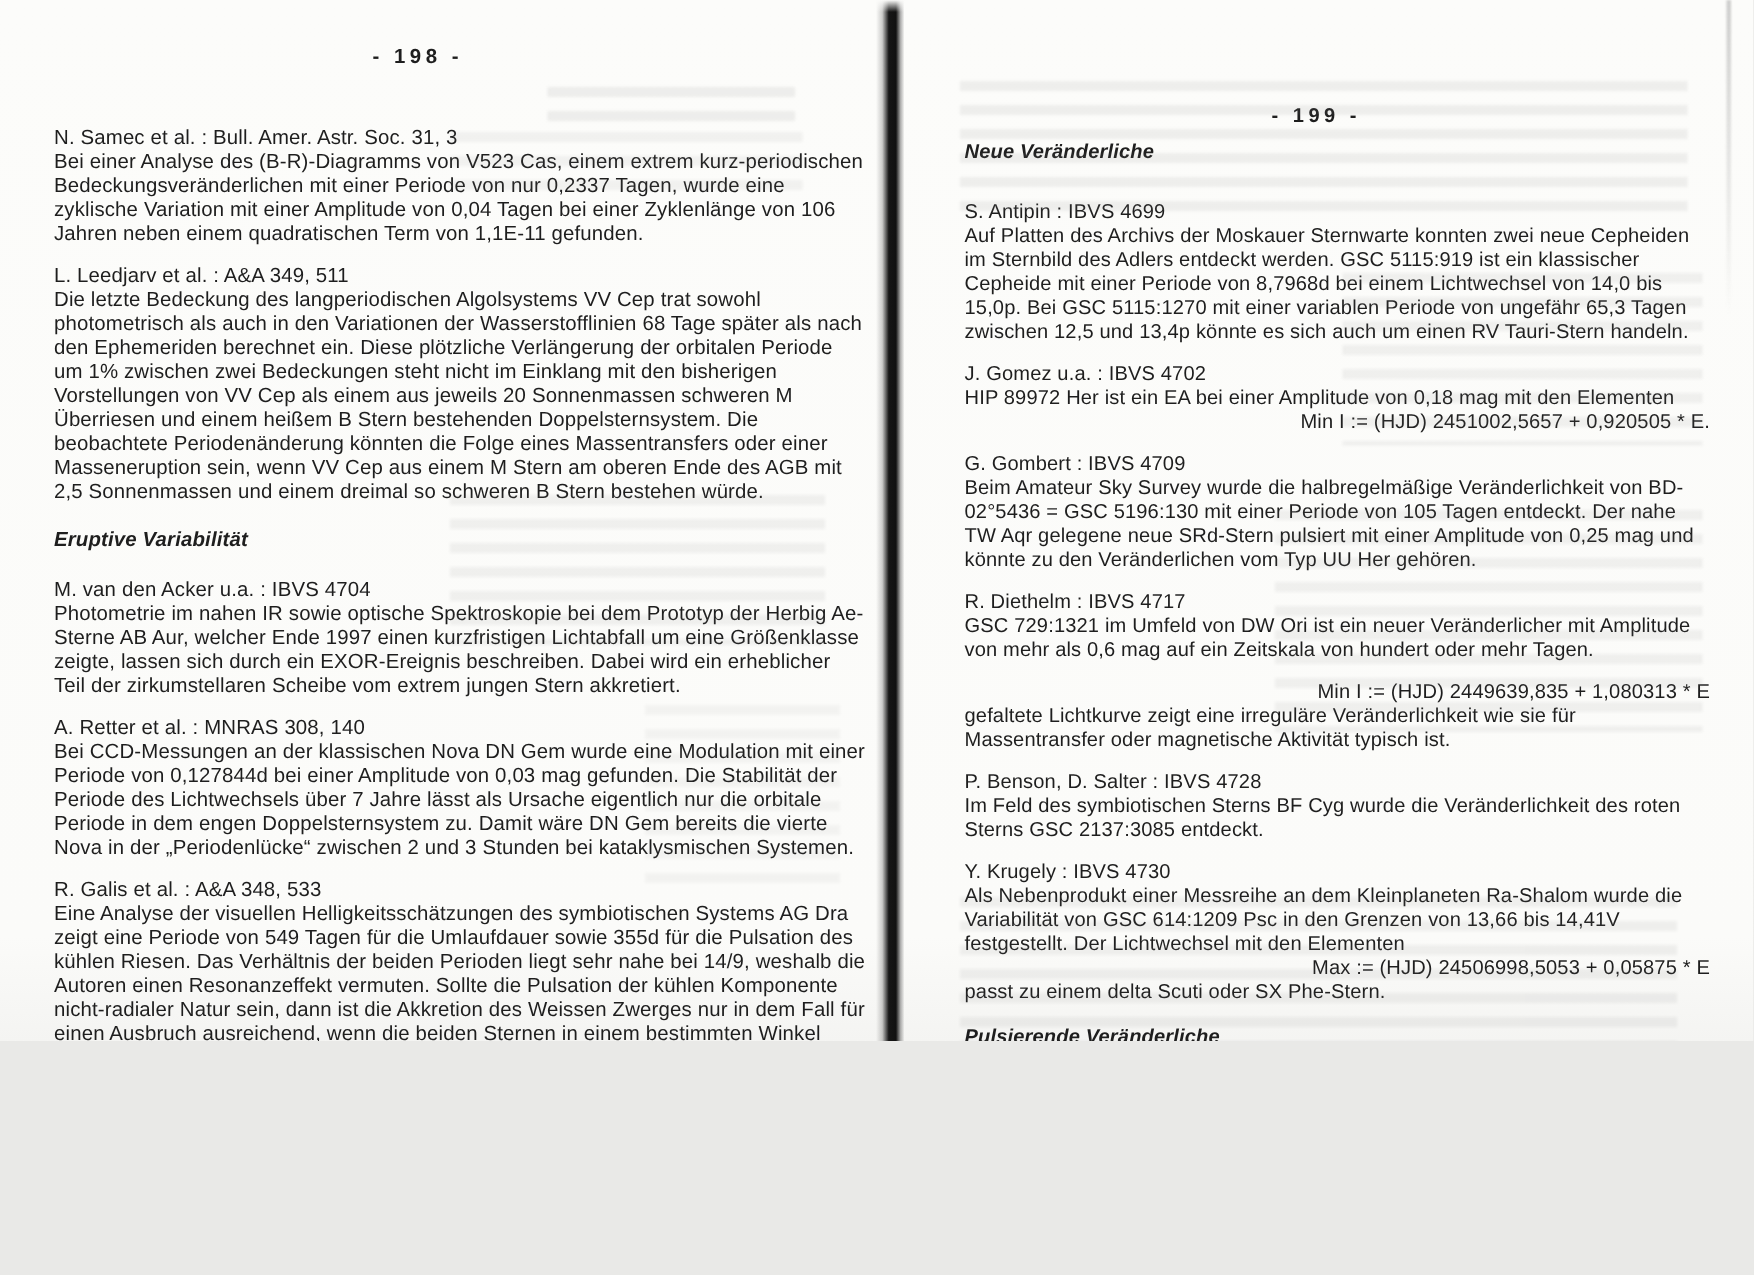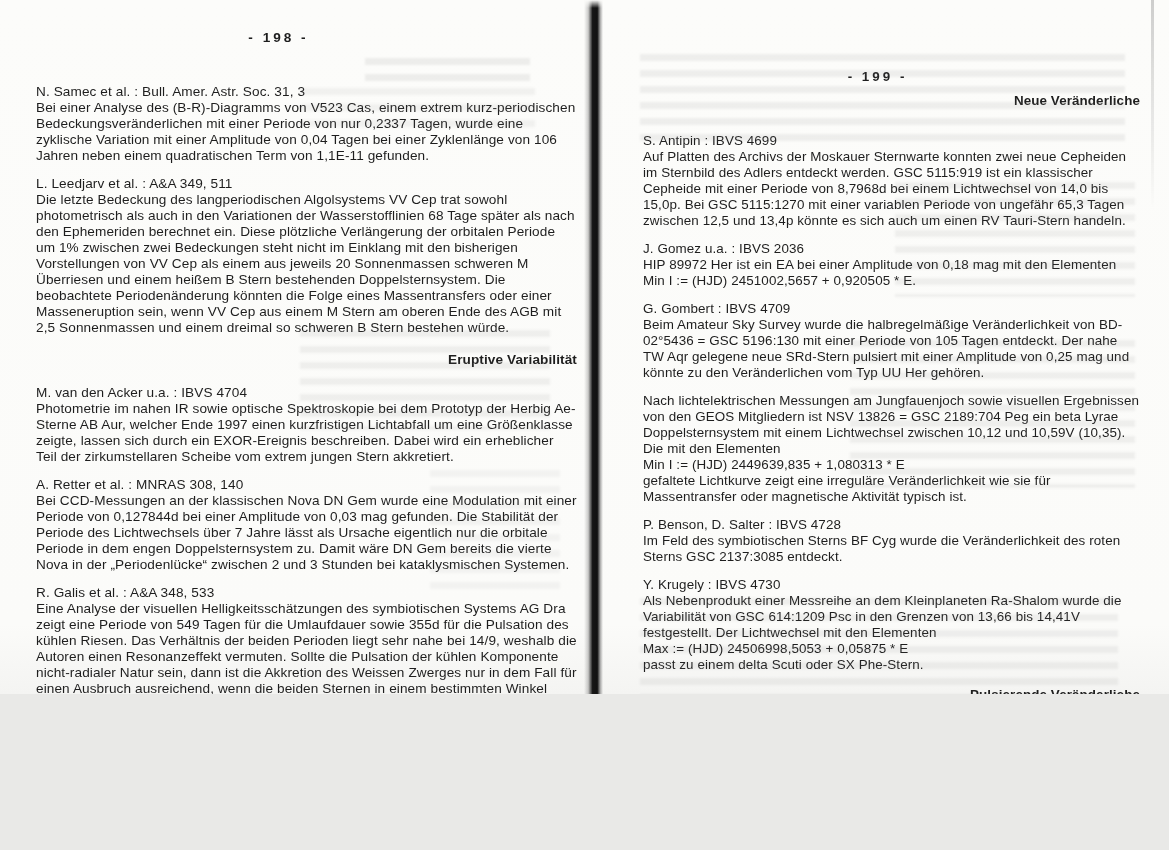--- a/index.html
+++ b/index.html
@@ -7,27 +7,27 @@
     position:relative;width:1169px;height:694px;overflow:hidden;
     background:linear-gradient(180deg,#fcfcfa 0%,#fbfbf9 90%,#f4f4f2 100%);
     font-family:"Liberation Sans",sans-serif;color:#1e1e1e;
   }
   .page-col{position:absolute;font-size:13.6px;line-height:16px;letter-spacing:.1px;}
   .col-left{left:36px;top:30px;width:541px;}
   .col-right{left:643px;top:45px;width:497px;font-size:13.4px;margin-top:24px;}
   .page-head{font-weight:bold;text-align:center;letter-spacing:3px;margin:0 0 38px 0;
     transform:translateX(-28px);}
   .col-right .page-head{margin-bottom:8px;transform:translateX(-14px);}
-  .section-heading{font-weight:bold;text-align:right;margin:16px 0 17px 0;}
+  .section-heading{font-weight:bold;text-align:left;margin:16px 0 17px 0;font-style:italic;}
   .col-right .heading-top{margin:0 0 24px 0;}
   .col-right .heading-bottom{margin:14px 0 18px 0;}
   .entry{margin:0 0 12px 0;}
   .ref{margin:0;}
   .body{margin:0;text-align:left;}
-  .formula{margin:0;text-align:left;}
+  .formula{margin:0;text-align:right;}
   
   .gutter{position:absolute;left:584px;top:0;width:19px;height:796px;
     background:linear-gradient(90deg,rgba(0,0,0,0) 0%,rgba(60,60,60,.25) 22%,#161616 45%,#111 70%,rgba(110,110,110,.55) 86%,rgba(0,0,0,0) 100%);}
   .gutter::before{content:"";position:absolute;left:0;top:0;width:100%;height:8px;
     background:linear-gradient(180deg,#fbfbf9 0%,rgba(251,251,249,0) 100%);}
   .gutter::after{content:"";position:absolute;left:0;bottom:0;width:100%;height:34px;
     background:linear-gradient(0deg,#fbfbf9 0%,rgba(251,251,249,0) 100%);}
   .gutter-smudge{position:absolute;left:586px;top:816px;width:30px;height:16px;
     background:radial-gradient(ellipse at center,rgba(45,45,45,.75) 0%,rgba(45,45,45,0) 70%);}
   
@@ -93,33 +93,36 @@
   <div class="page-col col-right">
     <div class="page-head">- 199 -</div>
     <div class="section-heading heading-top">Neue Veränderliche</div>
 
     <div class="entry">
       <p class="ref">S. Antipin : IBVS 4699</p>
       <p class="body">Auf Platten des Archivs der Moskauer Sternwarte konnten zwei neue Cepheiden im Sternbild des Adlers entdeckt werden. GSC 5115:919 ist ein klassischer Cepheide mit einer Periode von 8,7968d bei einem Lichtwechsel von 14,0 bis 15,0p. Bei GSC 5115:1270 mit einer variablen Periode von ungefähr 65,3 Tagen zwischen 12,5 und 13,4p könnte es sich auch um einen RV Tauri-Stern handeln.</p>
     </div>
 
     <div class="entry">
-      <p class="ref">J. Gomez u.a. : IBVS 2036</p>
+      <p class="ref">J. Gomez u.a. : IBVS 4702</p>
       <p class="body">HIP 89972 Her ist ein EA bei einer Amplitude von 0,18 mag mit den Elementen</p>
       <p class="formula">Min I := (HJD) 2451002,5657 + 0,920505 * E.</p>
     </div>
 
     <div class="entry">
       <p class="ref">G. Gombert : IBVS 4709</p>
       <p class="body">Beim Amateur Sky Survey wurde die halbregelmäßige Veränderlichkeit von BD-02°5436 = GSC 5196:130 mit einer Periode von 105 Tagen entdeckt. Der nahe TW Aqr gelegene neue SRd-Stern pulsiert mit einer Amplitude von 0,25 mag und könnte zu den Veränderlichen vom Typ UU Her gehören.</p>
     </div>
 
+    <div class="entry">
+      <p class="ref">R. Diethelm : IBVS 4717</p>
+      <p class="body">GSC 729:1321 im Umfeld von DW Ori ist ein neuer Veränderlicher mit Amplitude von mehr als 0,6 mag auf ein Zeitskala von hundert oder mehr Tagen.</p>
+    </div>
 
     <div class="entry">
-      <p class="body">Nach lichtelektrischen Messungen am Jungfauenjoch sowie visuellen Ergebnissen von den GEOS Mitgliedern ist NSV 13826 = GSC 2189:704 Peg ein beta Lyrae Doppelsternsystem mit einem Lichtwechsel zwischen 10,12 und 10,59V (10,35). Die mit den Elementen</p>
       <p class="formula">Min I := (HJD) 2449639,835 + 1,080313 * E</p>
       <p class="body">gefaltete Lichtkurve zeigt eine irreguläre Veränderlichkeit wie sie für Massentransfer oder magnetische Aktivität typisch ist.</p>
     </div>
 
     <div class="entry">
       <p class="ref">P. Benson, D. Salter : IBVS 4728</p>
       <p class="body">Im Feld des symbiotischen Sterns BF Cyg wurde die Veränderlichkeit des roten Sterns GSC 2137:3085 entdeckt.</p>
     </div>
 
     <div class="entry">

